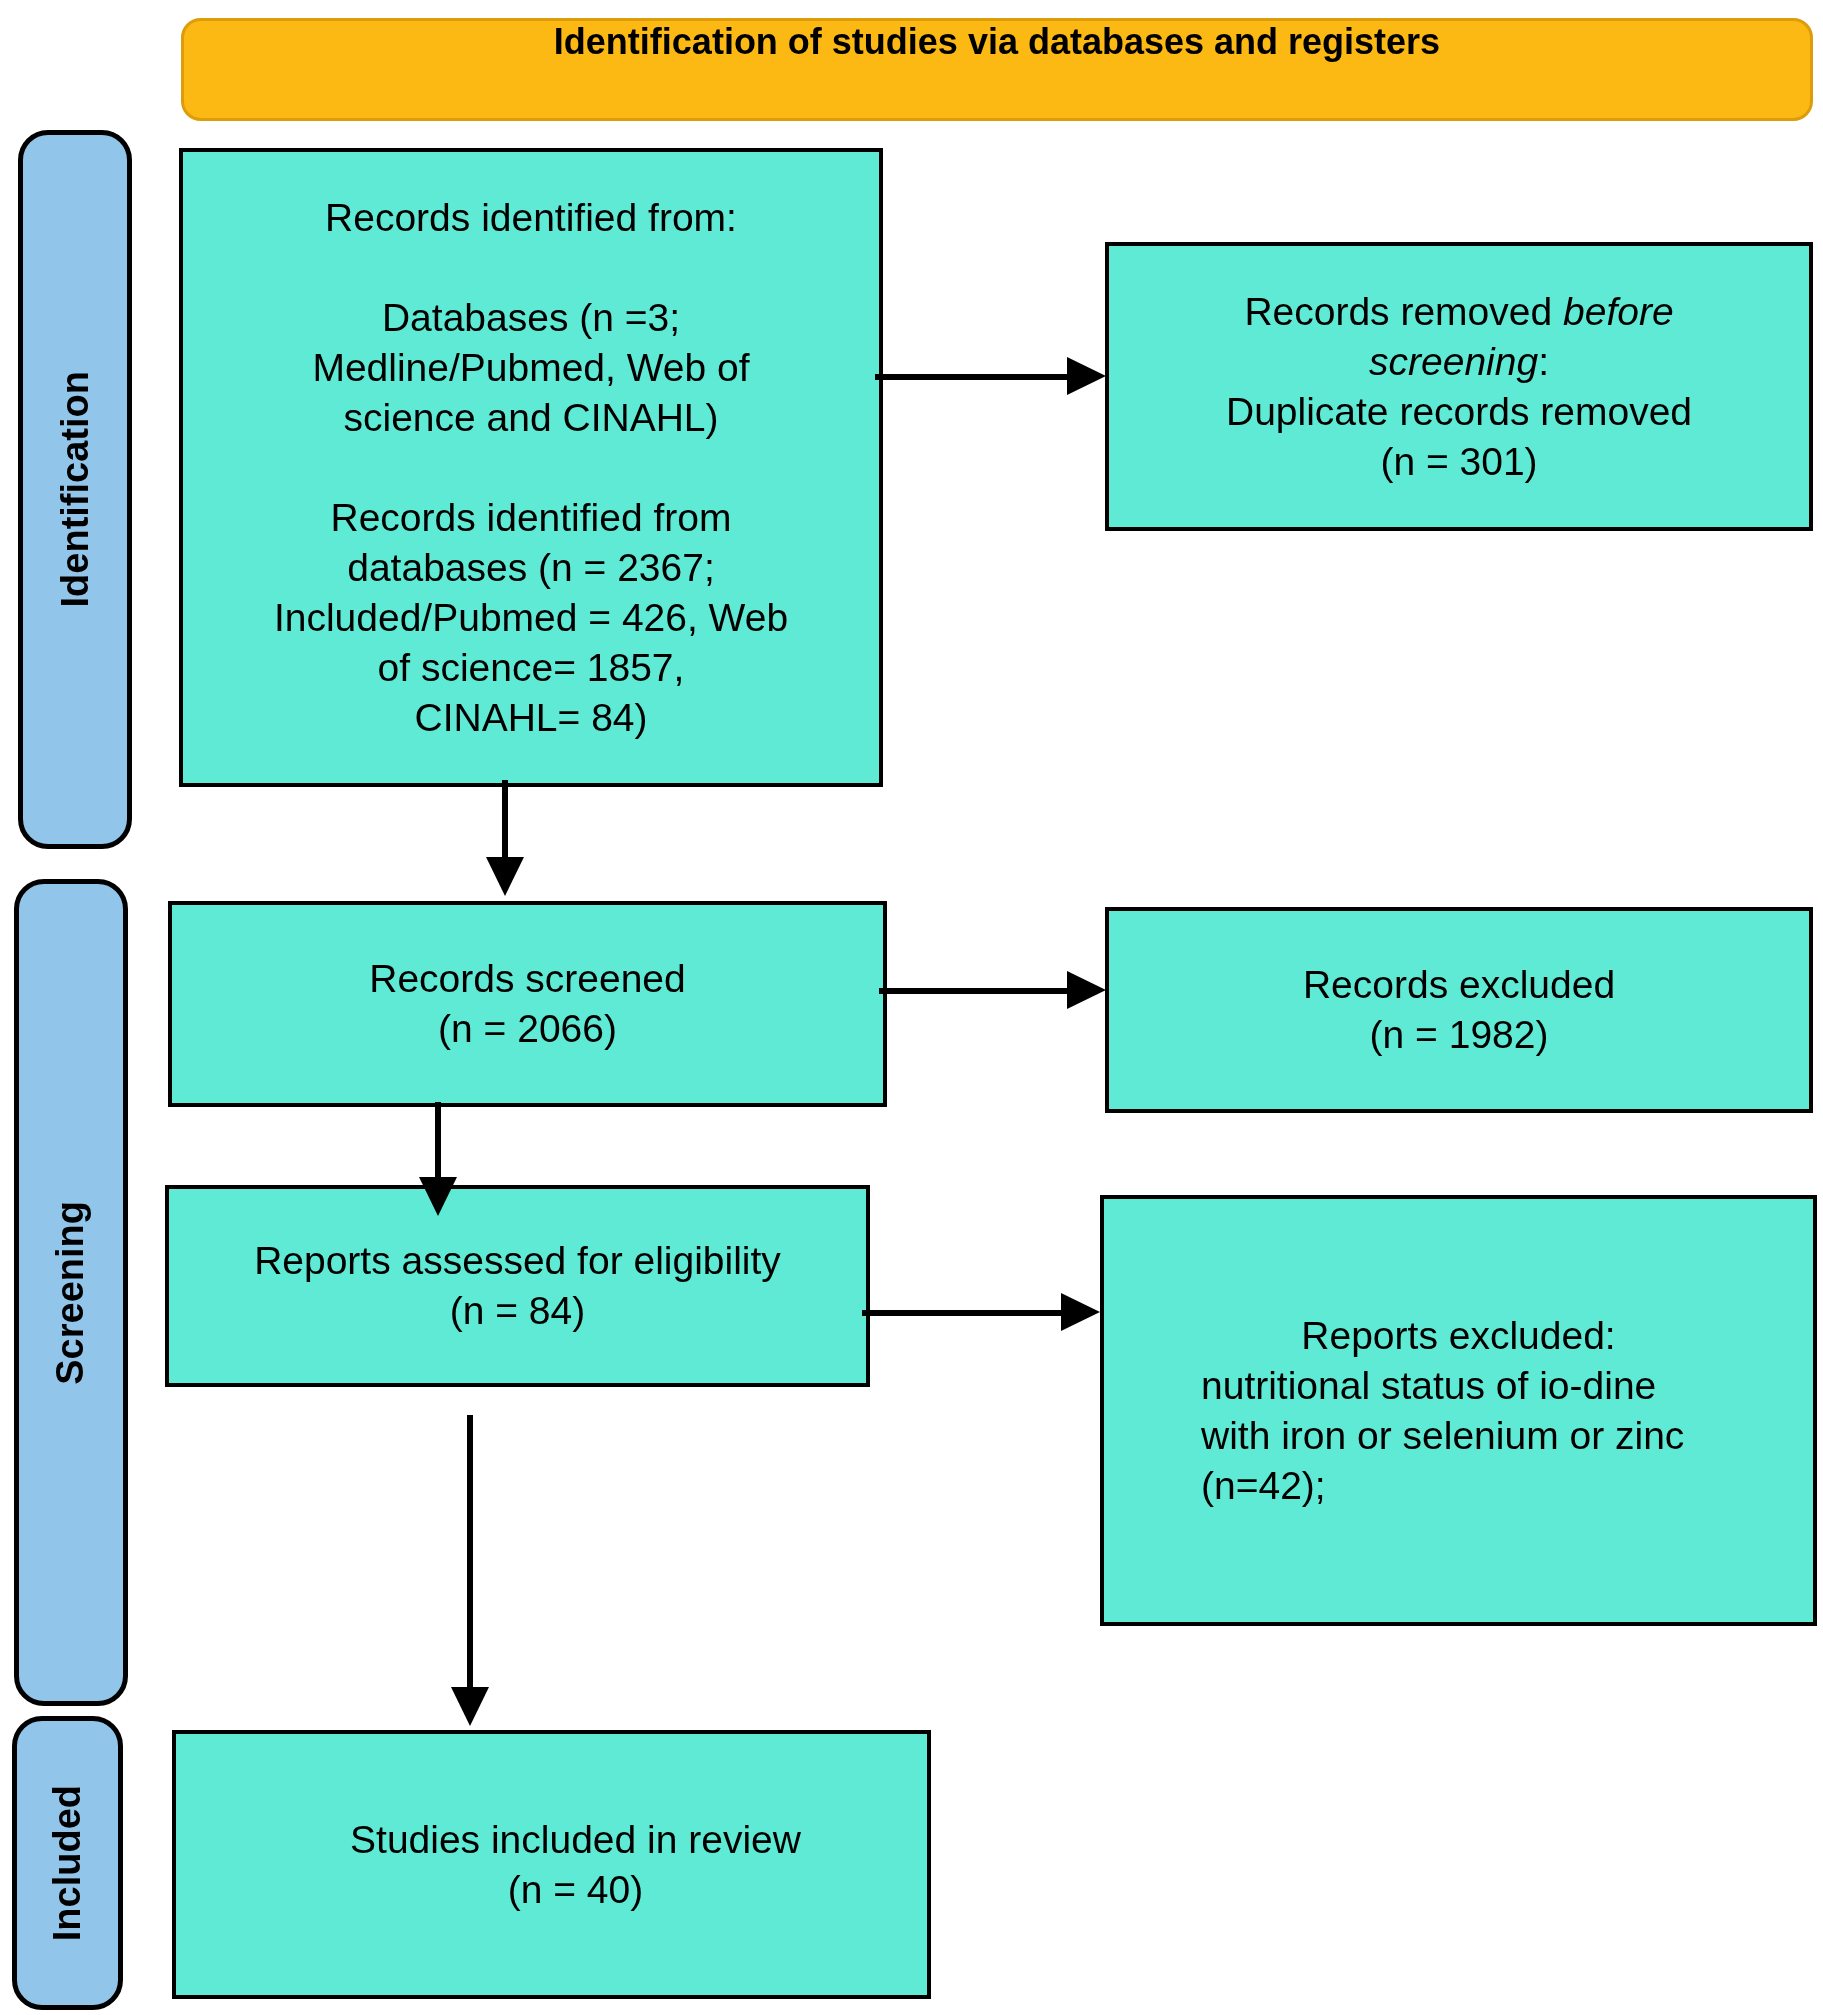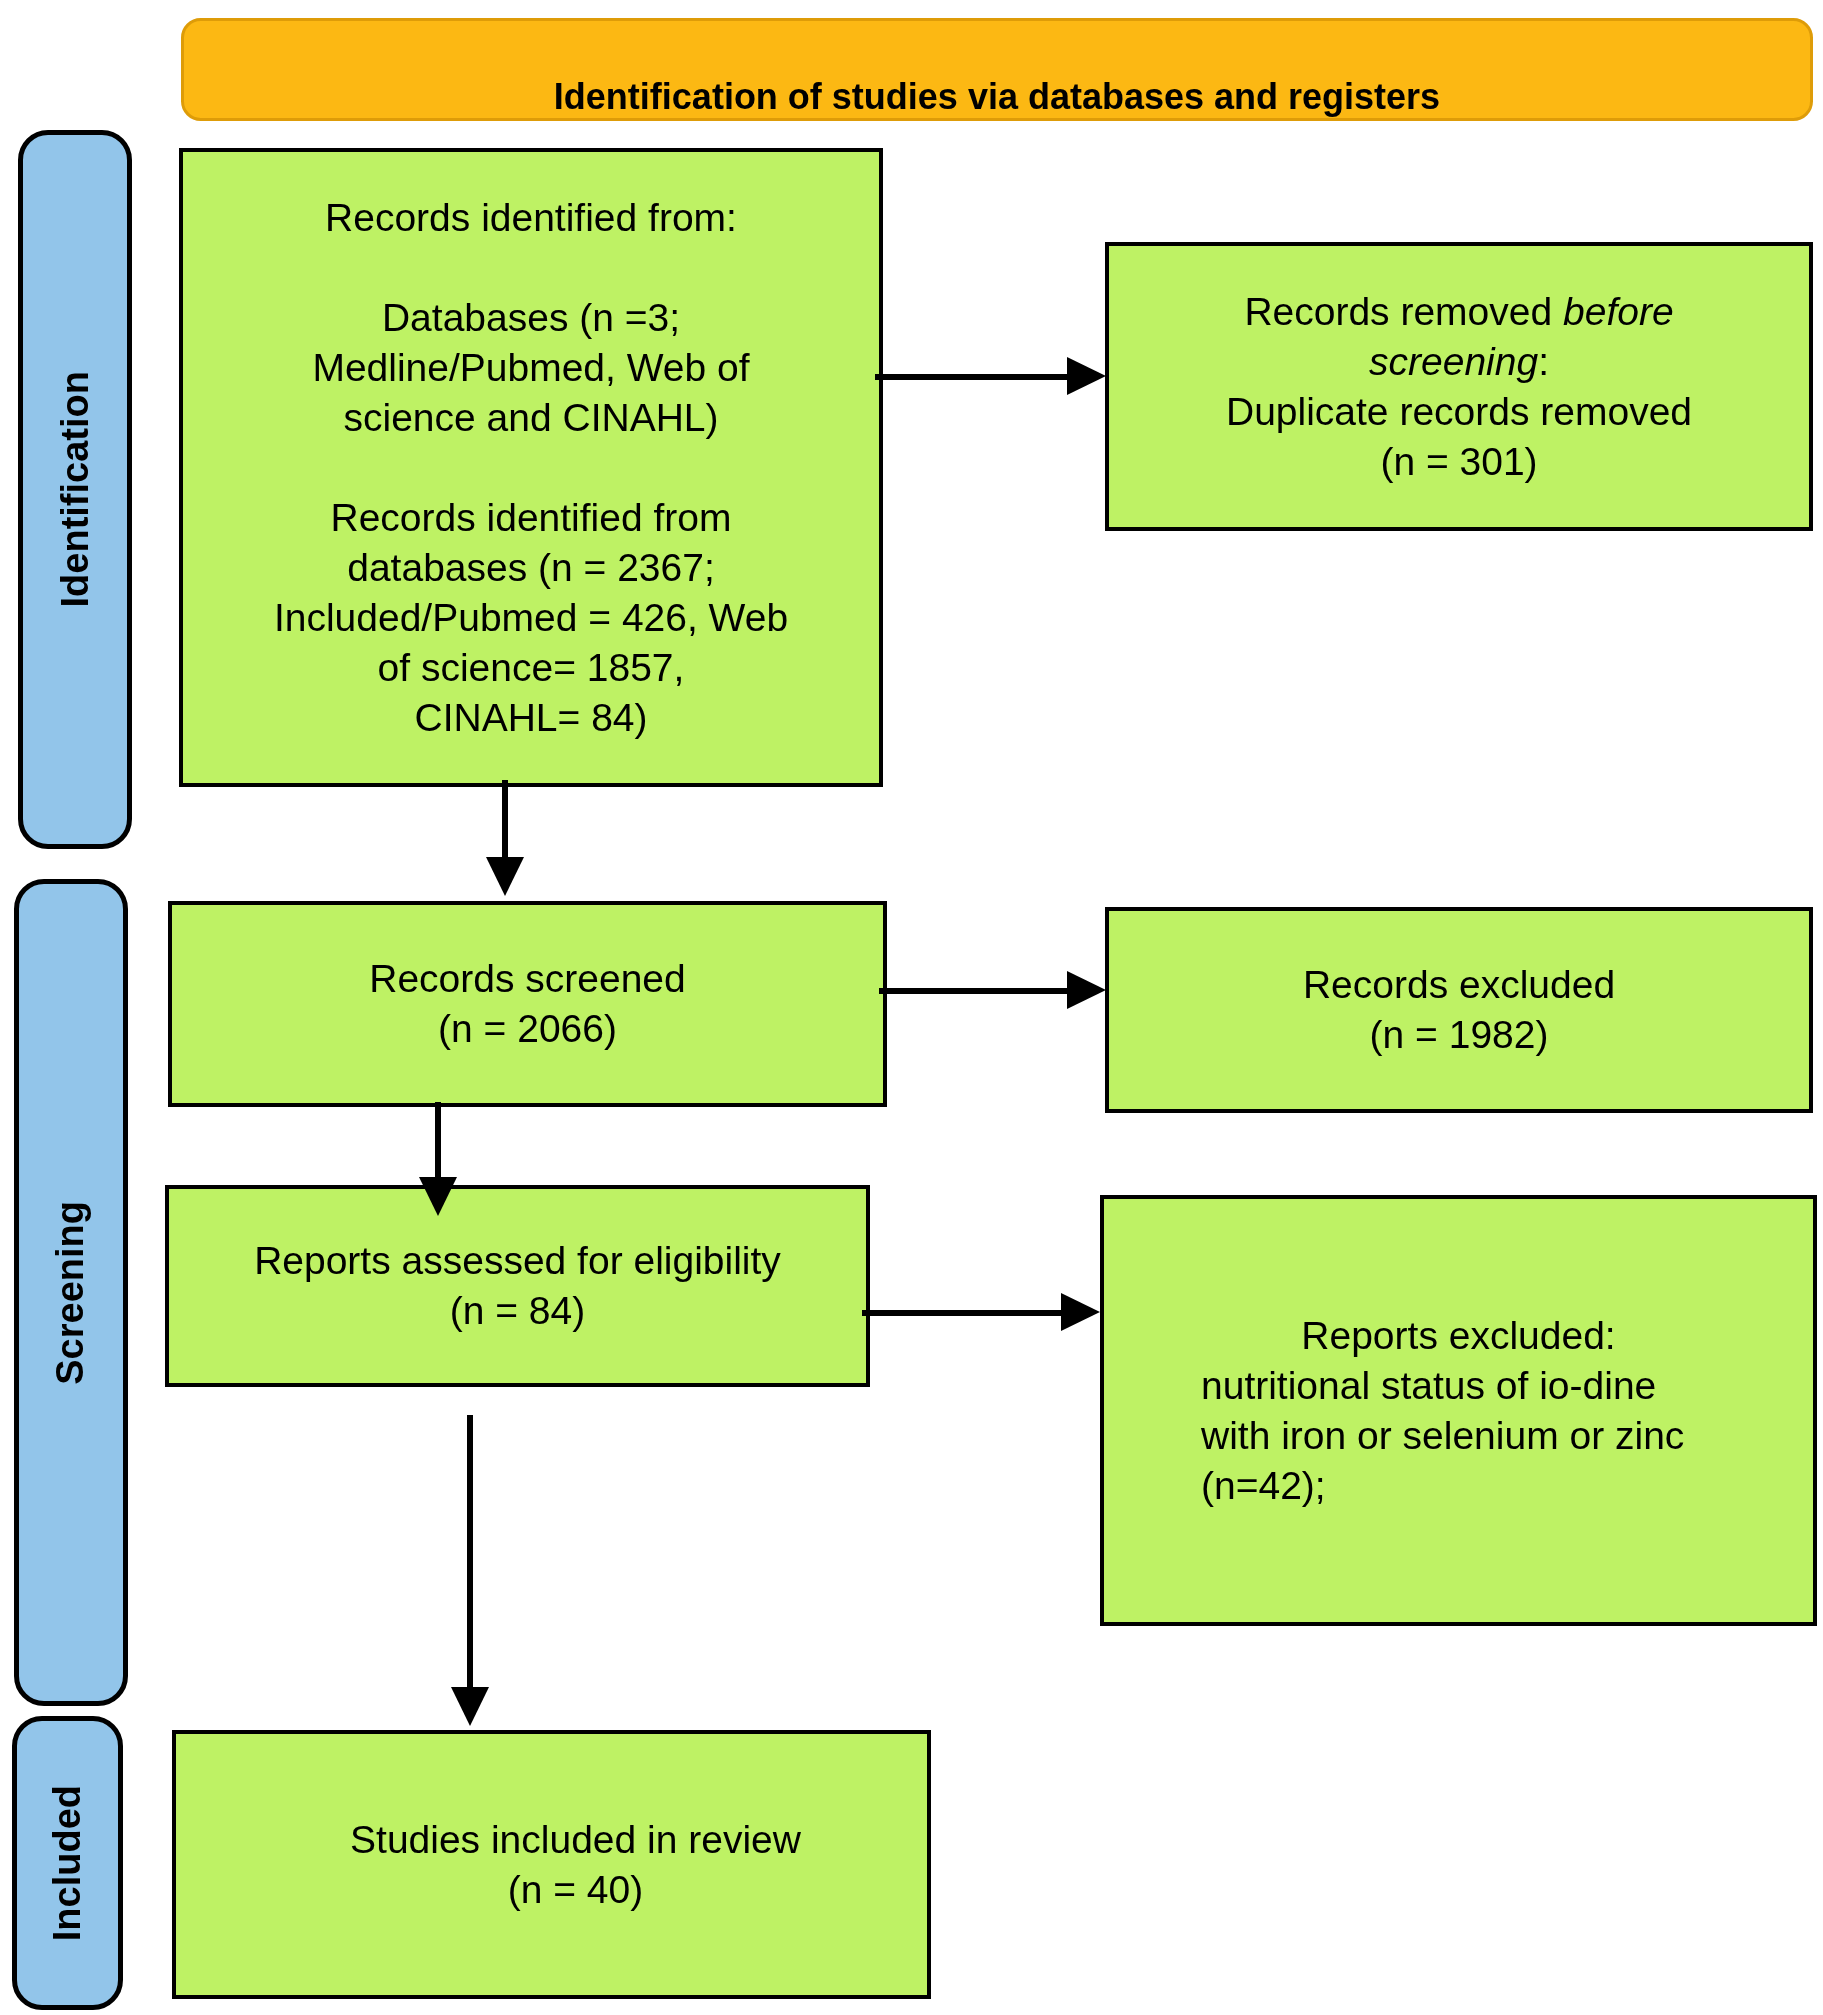--- a/index.html
+++ b/index.html
@@ -5,37 +5,37 @@
   html,body{margin:0;padding:0;background:#ffffff;}
   #canvas{
     position:relative;width:1824px;height:2015px;background:#ffffff;
     font-family:"Liberation Sans",sans-serif;color:#000;
   }
 
   
   #banner{
     position:absolute;left:181px;top:18px;width:1626px;height:97px;
     background:#FCB813;border:3px solid #DE9C08;border-radius:19.7px;
-    display:flex;align-items:flex-end;justify-content:center;
+    display:flex;align-items:flex-start;justify-content:center;
     font-weight:bold;font-size:36px;
   }
 
   
   .stage{
     position:absolute;background:#92C5EA;border:5.3px solid #000;border-radius:30px;
     display:flex;align-items:center;justify-content:center;
   }
   .vtext{writing-mode:vertical-rl;transform:rotate(180deg);font-weight:bold;font-size:38px;white-space:nowrap;}
   #stage-identification{left:18px;top:130px;width:104px;height:709px;}
   #stage-screening{left:13.6px;top:879px;width:104px;height:817px;}
   #stage-included{left:12px;top:1716px;width:101px;height:284px;}
 
   
   .box{
-    position:absolute;background:#bef264;border:4.5px solid #000;
+    position:absolute;background:#5eead4;border:4.5px solid #000;
     display:flex;align-items:center;justify-content:center;
     font-size:39px;line-height:50px;
   }
   .content{width:100%;}
   .tline{text-align:center;min-height:50px;}
   #box-records-identified{left:179px;top:148px;width:696px;height:631px;}
   #box-records-removed{left:1105px;top:242px;width:700px;height:281px;}
   #box-records-screened{left:168px;top:901px;width:711px;height:198px;}
   #box-records-excluded{left:1105px;top:907px;width:700px;height:198px;}
   #box-reports-assessed{left:165px;top:1185px;width:697px;height:194px;justify-content:center;}

